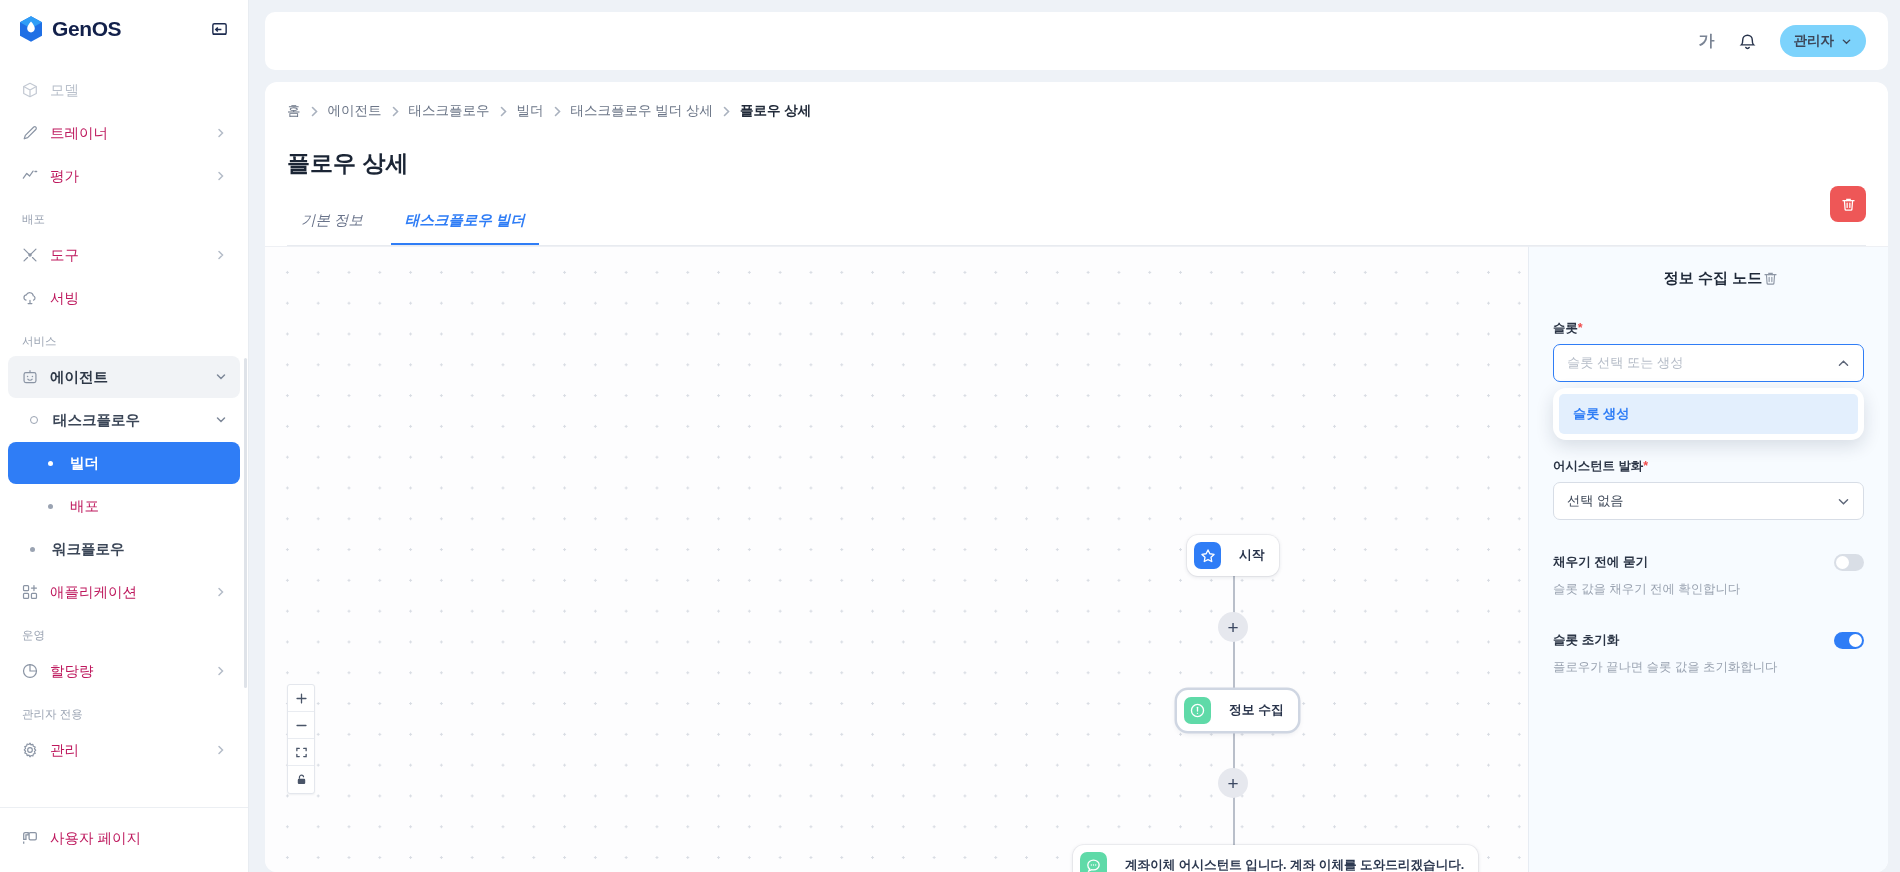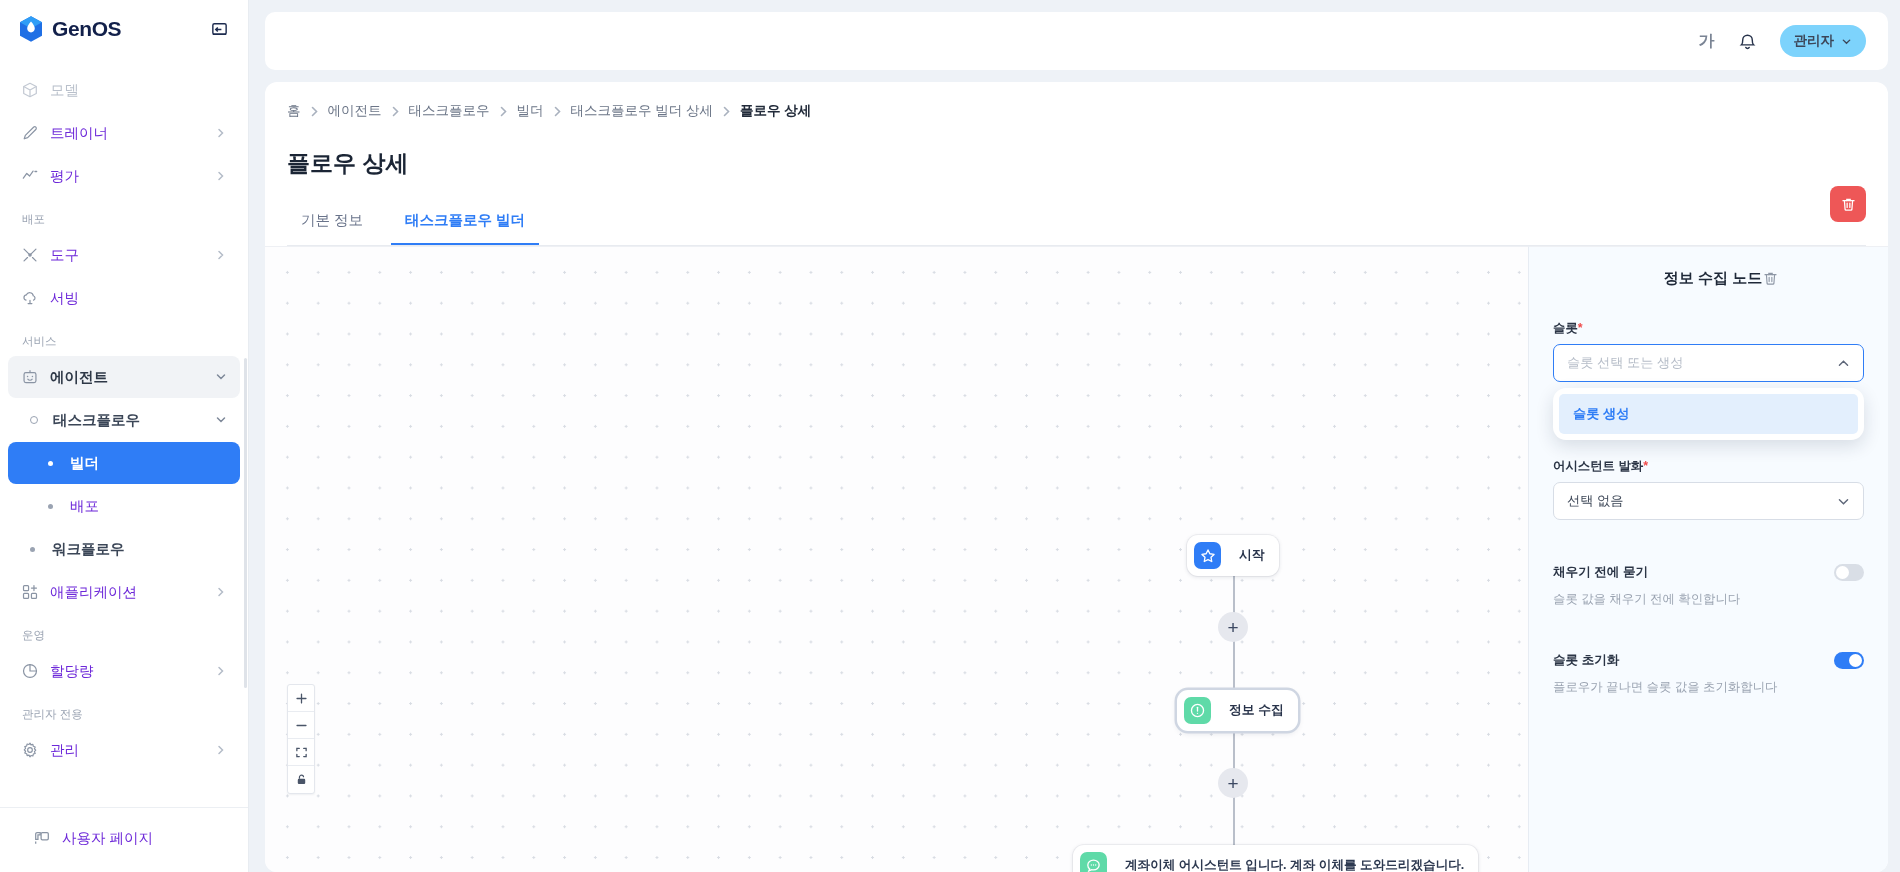--- a/index.html
+++ b/index.html
@@ -28,38 +28,38 @@
   .brand-text { font-size: 21px; font-weight: 700; color: #12204a; letter-spacing: -0.4px; }
   .collapse-btn { width: 22px; height: 22px; color: #1d2b4f; display:flex; align-items:center; justify-content:center; cursor: pointer; }
 
   .sb-scroll { flex: 1; overflow: hidden; padding-top: 10px; position: relative; }
   .sb-group-label {
     font-size: 11.5px; color: #9aa3b2; padding: 14px 0 6px 22px; letter-spacing: 0px;
   }
   .sb-item {
     display: flex; align-items: center; height: 42px; margin: 1px 8px;
     padding: 0 12px; border-radius: 8px; cursor: pointer; gap: 11px;
-    color: #6d28d9; font-size: 14.5px;
+    color: #be185d; font-size: 14.5px;
   }
   .sb-item .ico { width: 19px; height: 19px; flex: 0 0 19px; display:flex; align-items:center; justify-content:center; color:#8a94a4; }
   .sb-item .lbl { flex: 1; white-space: nowrap; }
   .sb-item .chev { width: 14px; height: 14px; color: #b4bcc8; display:flex; align-items:center; justify-content:center; }
   .sb-item.muted { color: #b9c0cb; }
   .sb-item.muted .ico { color: #c3c9d3; }
   .sb-item.active-soft { background: #f1f3f6; color: #2e3847; font-weight: 700; }
   .sb-item.active-soft .ico { color: #4a5costly; }
   .sb-item.lvl2 { padding-left: 22px; font-weight: 700; color: #3b4657; }
   .sb-item.lvl3 { padding-left: 40px; }
   .sb-item.sel {
     background: #2f7df6; color: #ffffff; font-weight: 700;
   }
   .sb-item.sel .dot { background: #ffffff; }
   .dot { width: 5px; height: 5px; border-radius: 50%; background: #9aa3b2; flex: 0 0 5px; margin-right: 6px; }
   .ring { width: 8px; height: 8px; border-radius: 50%; border: 1.4px solid #9aa3b2; flex: 0 0 8px; margin-right: 4px; }
-  .sb-foot { border-top: 1px solid #eceff3; padding: 8px 0 12px 12px; }
+  .sb-foot { border-top: 1px solid #eceff3; padding: 8px 0 12px 0; }
   .sb-scrollbar { position: absolute; right: 1px; top: 300px; width: 3px; height: 330px; background: #dfe3e9; border-radius: 2px; }
 
   
   .main { flex: 1; height: 872px; display: flex; flex-direction: column; padding: 12px 12px 0 16px; }
   .topbar {
     height: 58px; background: #ffffff; border-radius: 10px;
     display: flex; align-items: center; justify-content: flex-end;
     padding: 0 22px; gap: 22px; flex: 0 0 58px;
   }
   .tb-icon { color: #5b6577; display: flex; align-items: center; justify-content: center; cursor: pointer; }
@@ -74,21 +74,21 @@
     flex: 1; background: #ffffff; border-radius: 12px; margin-top: 12px;
     display: flex; flex-direction: column; overflow: hidden; position: relative;
   }
   .crumbs { display: flex; align-items: center; gap: 9px; padding: 20px 0 14px 22px; font-size: 13.5px; color: #6b7587; }
   .crumbs .sep { color: #a9b1be; font-size: 11px; display:flex; }
   .crumbs .c-last { color: #222b3a; font-weight: 700; }
   .crumbs .c { cursor: pointer; }
 
   .page-head { padding: 14px 22px 0 22px; position: relative; }
   .page-title { font-size: 23px; font-weight: 700; color: #1b2535; }
-  .tabs { display: flex; gap: 0; margin-top: 22px; border-bottom: 1px solid #e8ebf0; }
+  .tabs { display: flex; gap: 0; margin-top: 22px; border-bottom: 1px solid #e8ebf0; font-style: italic; }
   .tab { padding: 10px 14px 13px 14px; font-size: 14.5px; color: #69738a; cursor: pointer; margin-right: 14px; }
   .tab.on { color: #2f7df6; font-weight: 700; border-bottom: 2.5px solid #2f7df6; }
   .del-btn {
     position: absolute; right: 22px; top: 52px; width: 36px; height: 36px;
     background: #ee5757; border-radius: 8px; display: flex; align-items: center;
     justify-content: center; color: #fff; cursor: pointer;
   }
 
   .builder { flex: 1; display: flex; min-height: 0; }
 
@@ -152,21 +152,21 @@
     z-index: 20;
   }
   .dd-opt {
     background: #e3effd; color: #2f7df6; font-weight: 700; font-size: 13.2px;
     border-radius: 5px; padding: 11px 14px; cursor: pointer;
   }
   .radio-row { display: flex; align-items: center; gap: 9px; margin-top: 26px; }
   .radio { width: 15px; height: 15px; border-radius: 50%; border: 1.6px solid #c3cad6; background: #fff; flex:0 0 15px; cursor: pointer; }
   .radio.on { border: 4.5px solid #2f7df6; background: #fff; }
   .radio-lbl { font-size: 13px; color: #4a5465; margin-right: 20px; cursor: pointer; }
-  .tog-row { display: flex; align-items: center; justify-content: space-between; margin-top: 44px; gap: 40px; }
+  .tog-row { display: flex; align-items: center; justify-content: space-between; margin-top: 34px; gap: 40px; }
   .tog-label { font-size: 12.6px; font-weight: 700; color: #2b3546; }
   .toggle { width: 30px; height: 17px; border-radius: 9px; background: #d9dee6; position: relative; cursor: pointer; flex:0 0 30px; }
   .toggle .knob { position: absolute; width: 13px; height: 13px; border-radius: 50%; background: #fff; top: 2px; left: 2px; transition: none; }
   .toggle.on { background: #2f7df6; }
   .toggle.on .knob { left: 15px; }
   .hint { font-size: 12.4px; color: #9aa3b1; margin-top: 10px; }
   svg { display: block; }
 </style>
 </head>
 <body>

